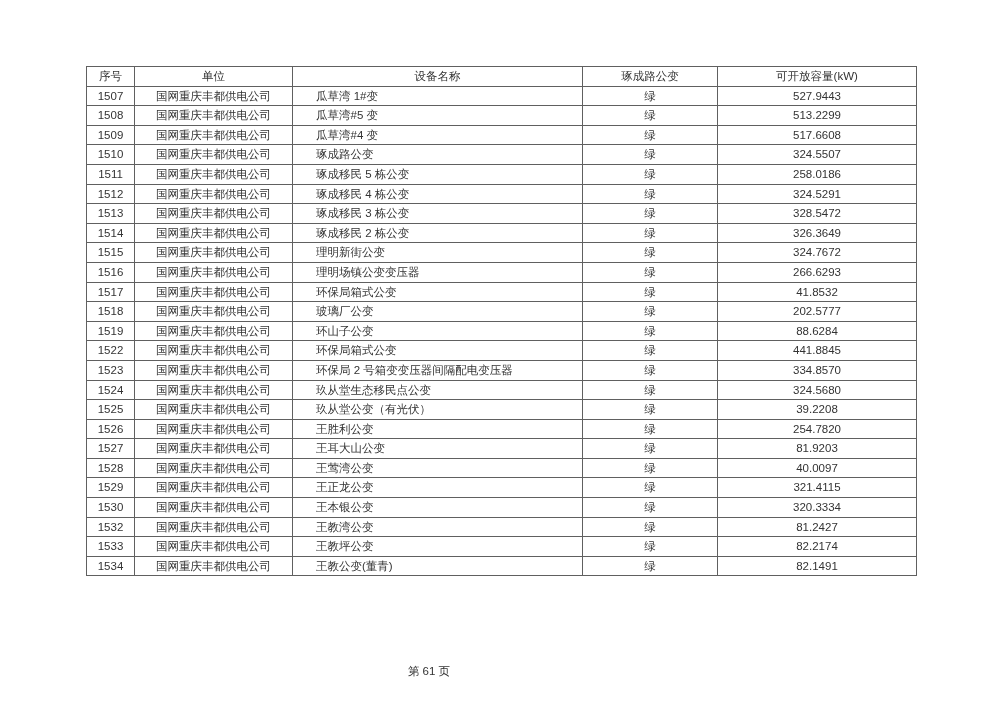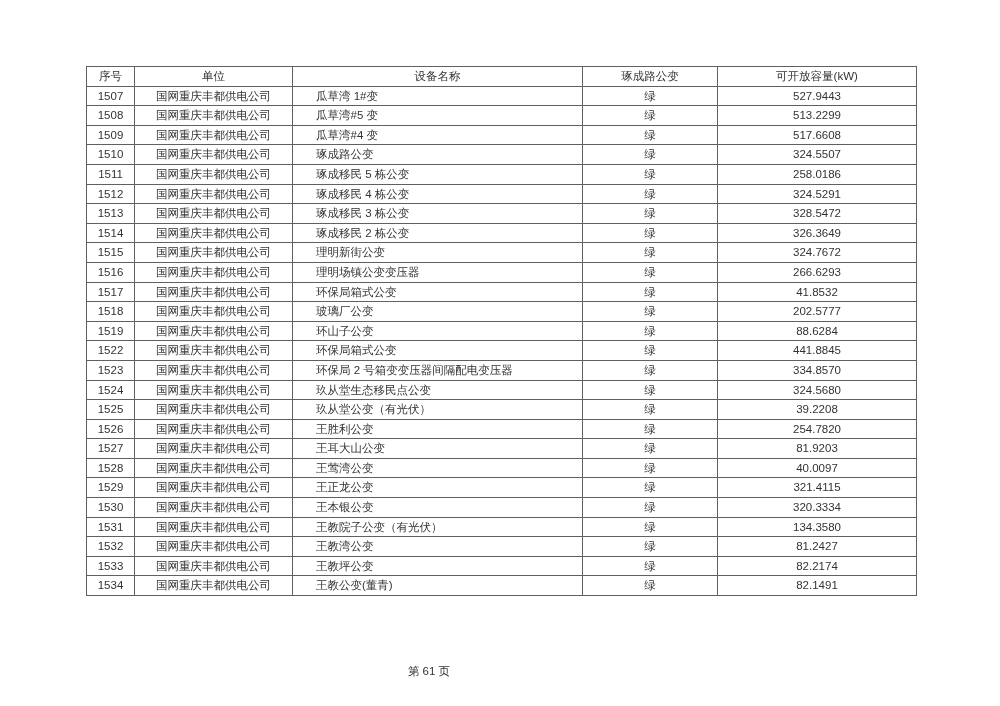--- a/index.html
+++ b/index.html
@@ -225,27 +225,20 @@
           <td class="c4">321.4115</td>
         </tr>
         <tr>
           <td class="c0">1530</td>
           <td class="c1">国网重庆丰都供电公司</td>
           <td class="c2">王本银公变</td>
           <td class="c3">绿</td>
           <td class="c4">320.3334</td>
         </tr>
         <tr>
-          <td class="c0">1531</td>
-          <td class="c1">国网重庆丰都供电公司</td>
-          <td class="c2">王教院子公变（有光伏）</td>
-          <td class="c3">绿</td>
-          <td class="c4">134.3580</td>
-        </tr>
-        <tr>
           <td class="c0">1532</td>
           <td class="c1">国网重庆丰都供电公司</td>
           <td class="c2">王教湾公变</td>
           <td class="c3">绿</td>
           <td class="c4">81.2427</td>
         </tr>
         <tr>
           <td class="c0">1533</td>
           <td class="c1">国网重庆丰都供电公司</td>
           <td class="c2">王教坪公变</td>

